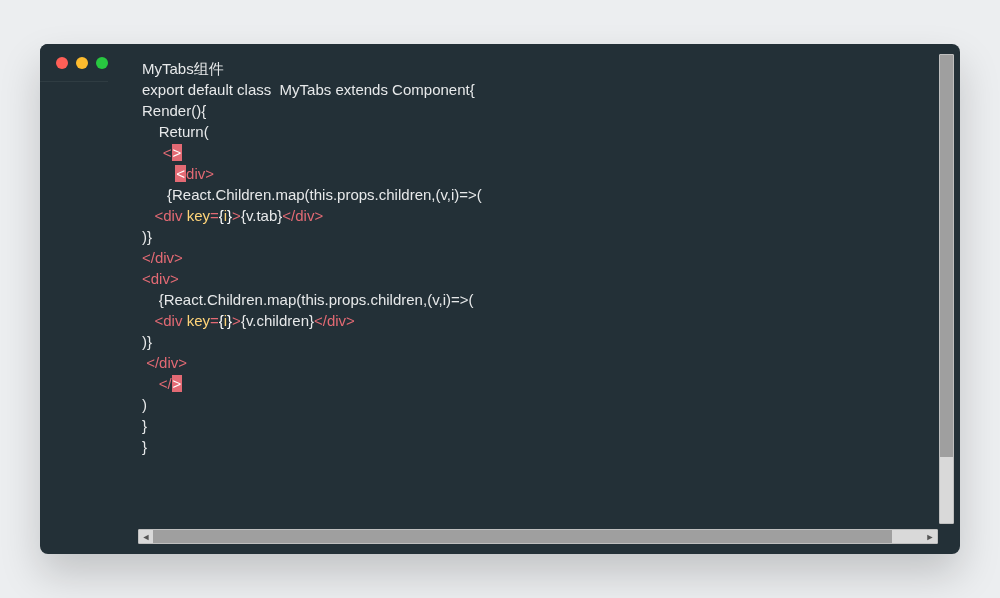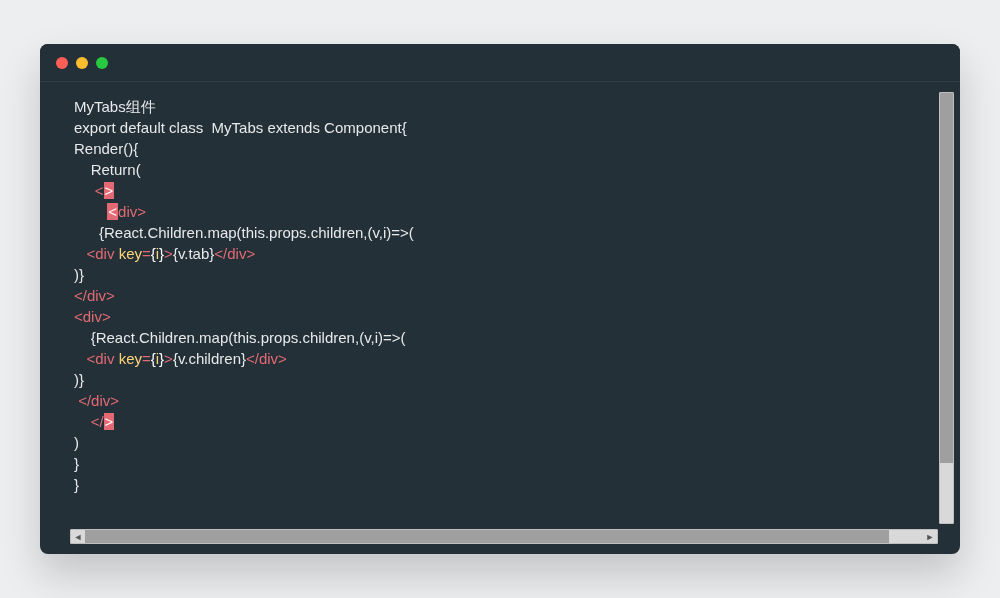--- a/index.html
+++ b/index.html
@@ -13,21 +13,21 @@
     align-items: center;
     justify-content: center;
   }
   .window {
     width: 920px;
     height: 510px;
     background: #233037;
     border-radius: 8px;
     box-shadow: 0 20px 40px rgba(0,0,0,0.18);
     display: flex;
-    flex-direction: column;
+    flex-direction: row;
     overflow: hidden;
     position: relative;
   }
   .titlebar {
     height: 38px;
     display: flex;
     align-items: center;
     padding-left: 16px;
     gap: 8px;
     background: #233037;

